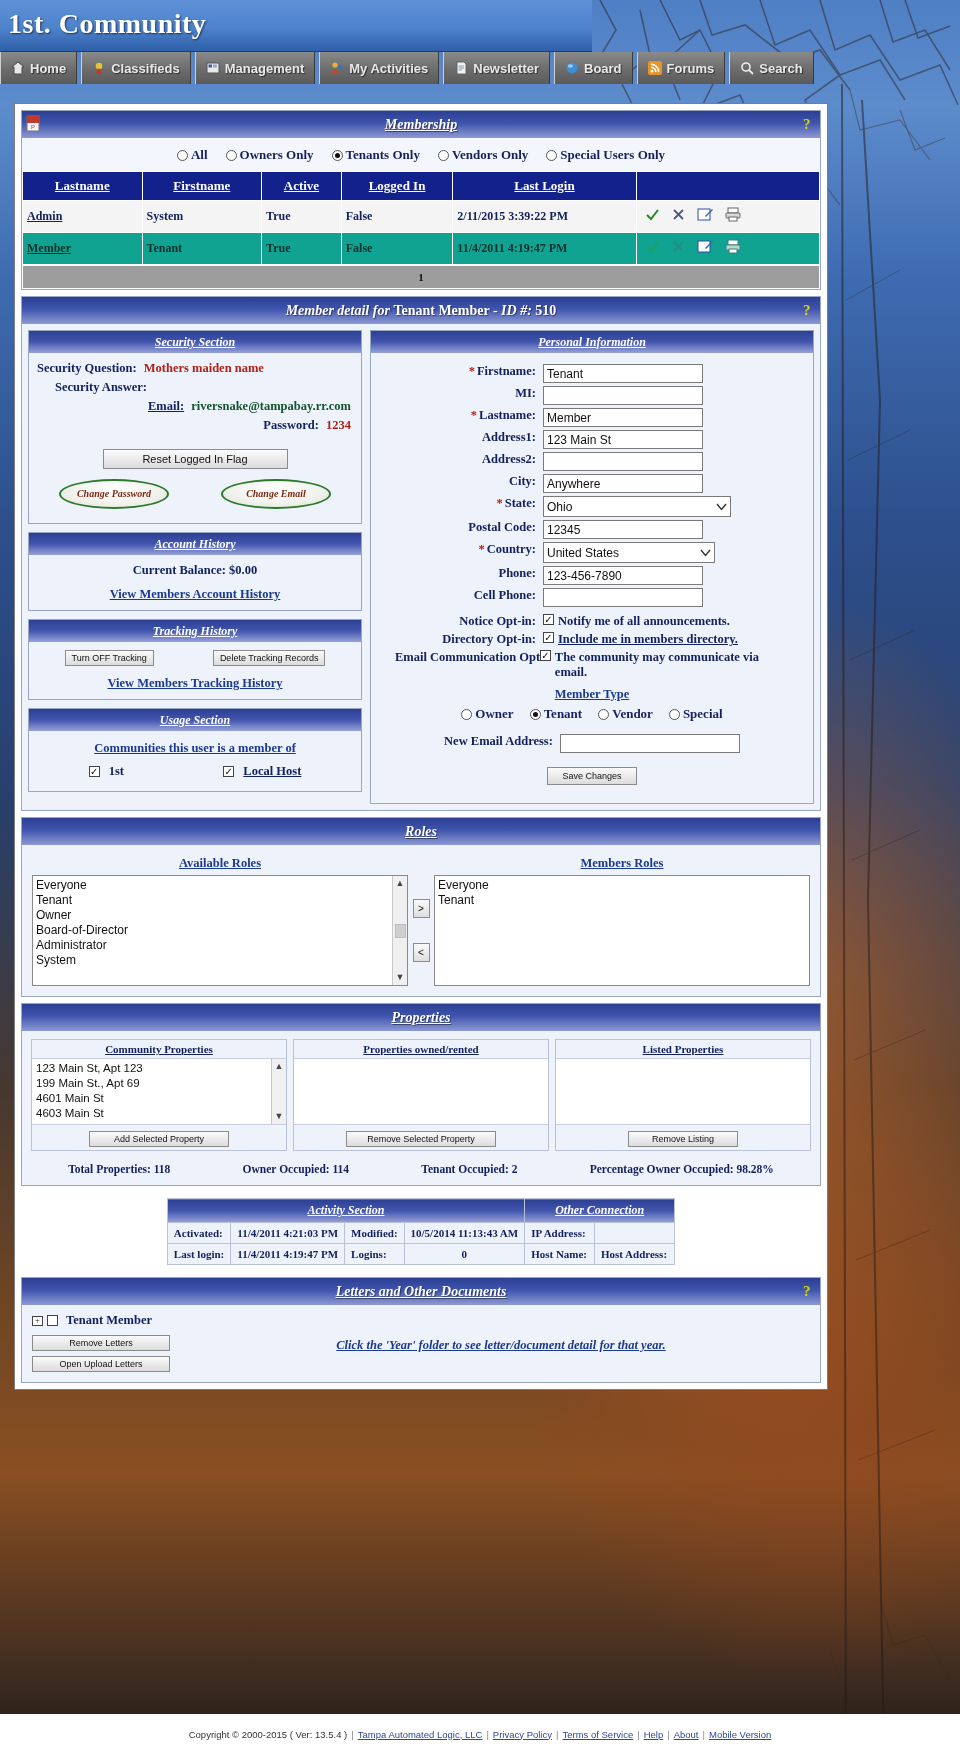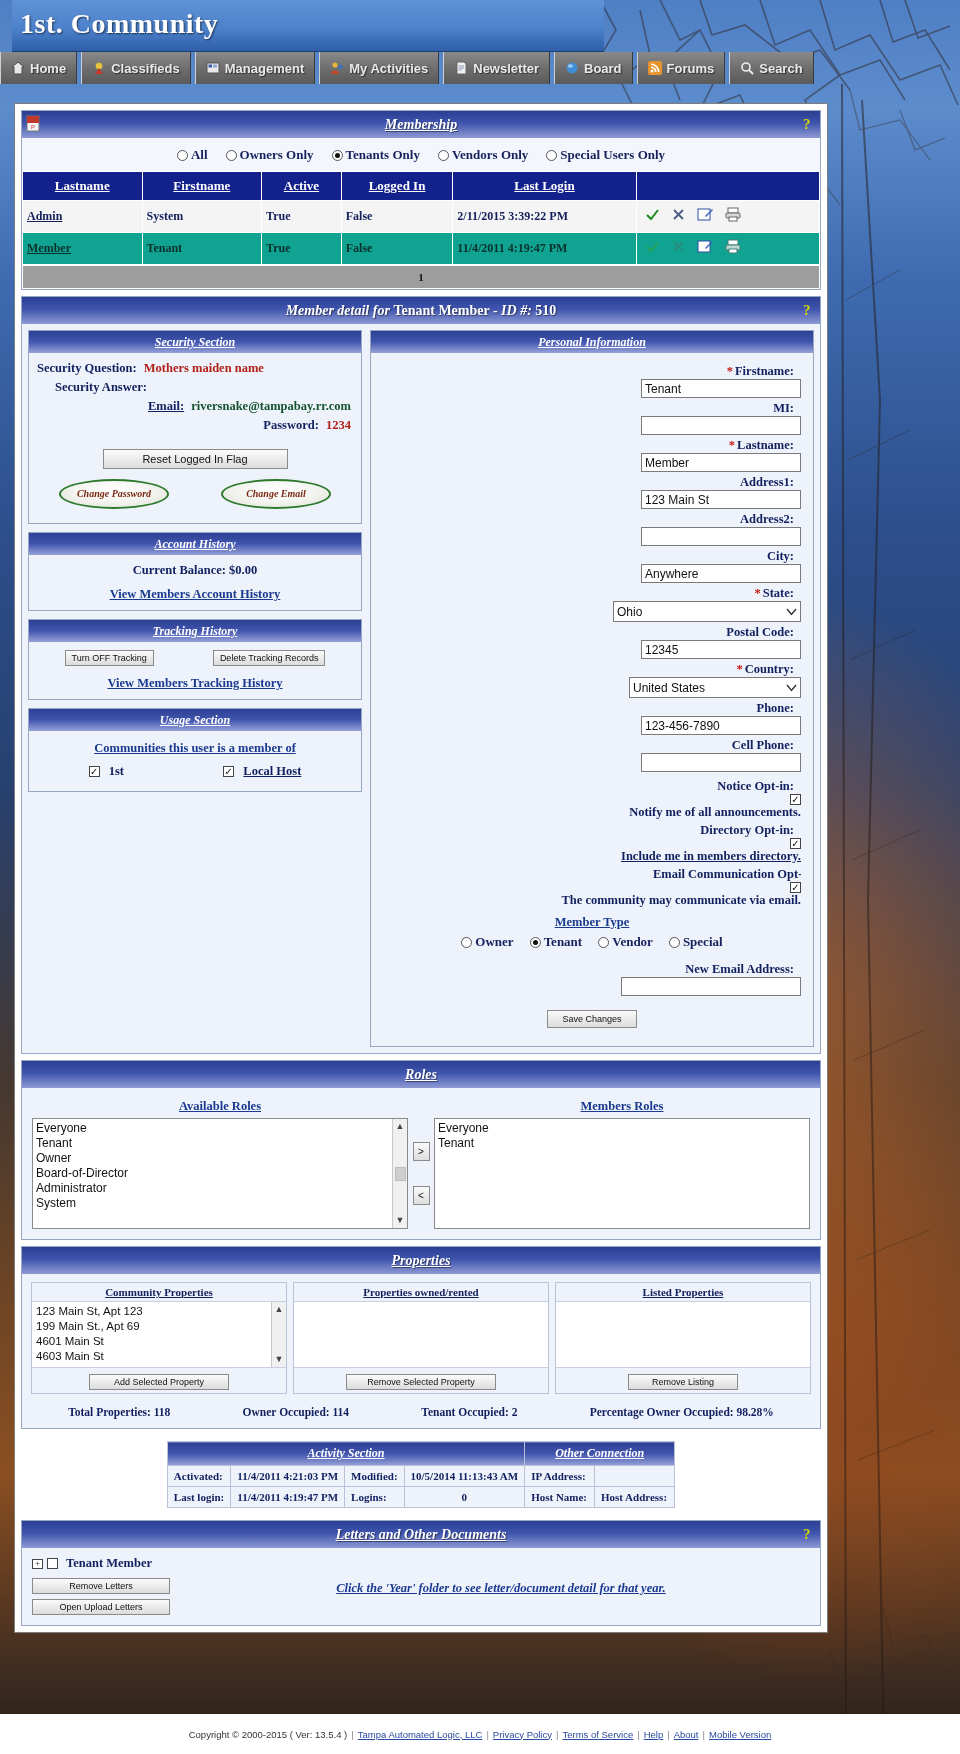--- a/index.html
+++ b/index.html
@@ -14,21 +14,21 @@
   .bg {
     position:absolute; inset:0;
     background:
       radial-gradient(ellipse 60% 40% at 78% 58%, rgba(196,104,40,.75), rgba(120,50,20,0) 62%),
       radial-gradient(ellipse 50% 30% at 85% 78%, rgba(150,70,30,.65), rgba(90,40,15,0) 60%),
       linear-gradient(180deg,#4f7fc4 0%, #5d8ccd 6%, #3e6bb0 16%, #2d4f8c 30%, #27406f 45%, #46382f 62%, #6e4524 74%, #8a4f22 84%, #3b2a20 96%, #241a14 100%);
   }
   .branches { position:absolute; inset:0; opacity:.55; }
   
   .banner {
-    position:absolute; top:0; left:12px; width:592px; height:52px;
+    position:absolute; top:0; left:0; width:592px; height:52px;
     background:linear-gradient(180deg,#5f92d6 0%,#4d82cc 55%,#2e5fa8 100%);
     border-bottom:1px solid #1d3f77;
   }
   .banner-title {
     position:absolute; left:8px; top:8px;
     color:#ffffff; font-size:28px; font-weight:bold;
     font-family:"Liberation Serif", serif;
     letter-spacing:.5px;
     text-shadow:1px 1px 2px rgba(0,0,0,.6);
   }
@@ -124,21 +124,21 @@
   .oval {
     display:inline-block; width:110px; height:30px; border-radius:50%;
     border:2px solid #2d7a2d;
     background:radial-gradient(ellipse at 50% 35%, #ffffff 0%, #f2f2ee 55%, #e2e2da 100%);
     color:#7a2a12; font-size:10px; font-weight:bold; font-style:italic;
     font-family:"Liberation Serif", serif;
     display:flex; align-items:center; justify-content:center; line-height:1.05;
     text-align:center; cursor:pointer;
   }
   
-  .frow { display:flex; align-items:flex-end; margin:3px 0; font-family:"Liberation Serif", serif;flex-direction:column; }
+  .frow { display:flex; align-items:flex-start; margin:3px 12px; font-family:"Liberation Serif", serif; }
   .flab { width:148px; text-align:right; padding-right:7px; font-size:12.5px;
           font-weight:bold; color:#11205e; }
   .req { color:#c01810; margin-right:2px; }
   .fin {
     width:160px; height:19px; border:1px solid #7a7a7a; background:#fff;
     font-family:"Liberation Sans", sans-serif; font-size:12px; padding:0 3px; color:#111;
   }
   .fin.wide { width:180px; }
   .fsel {
     width:188px; height:21px; border:1px solid #7a7a7a; background:#fff;

